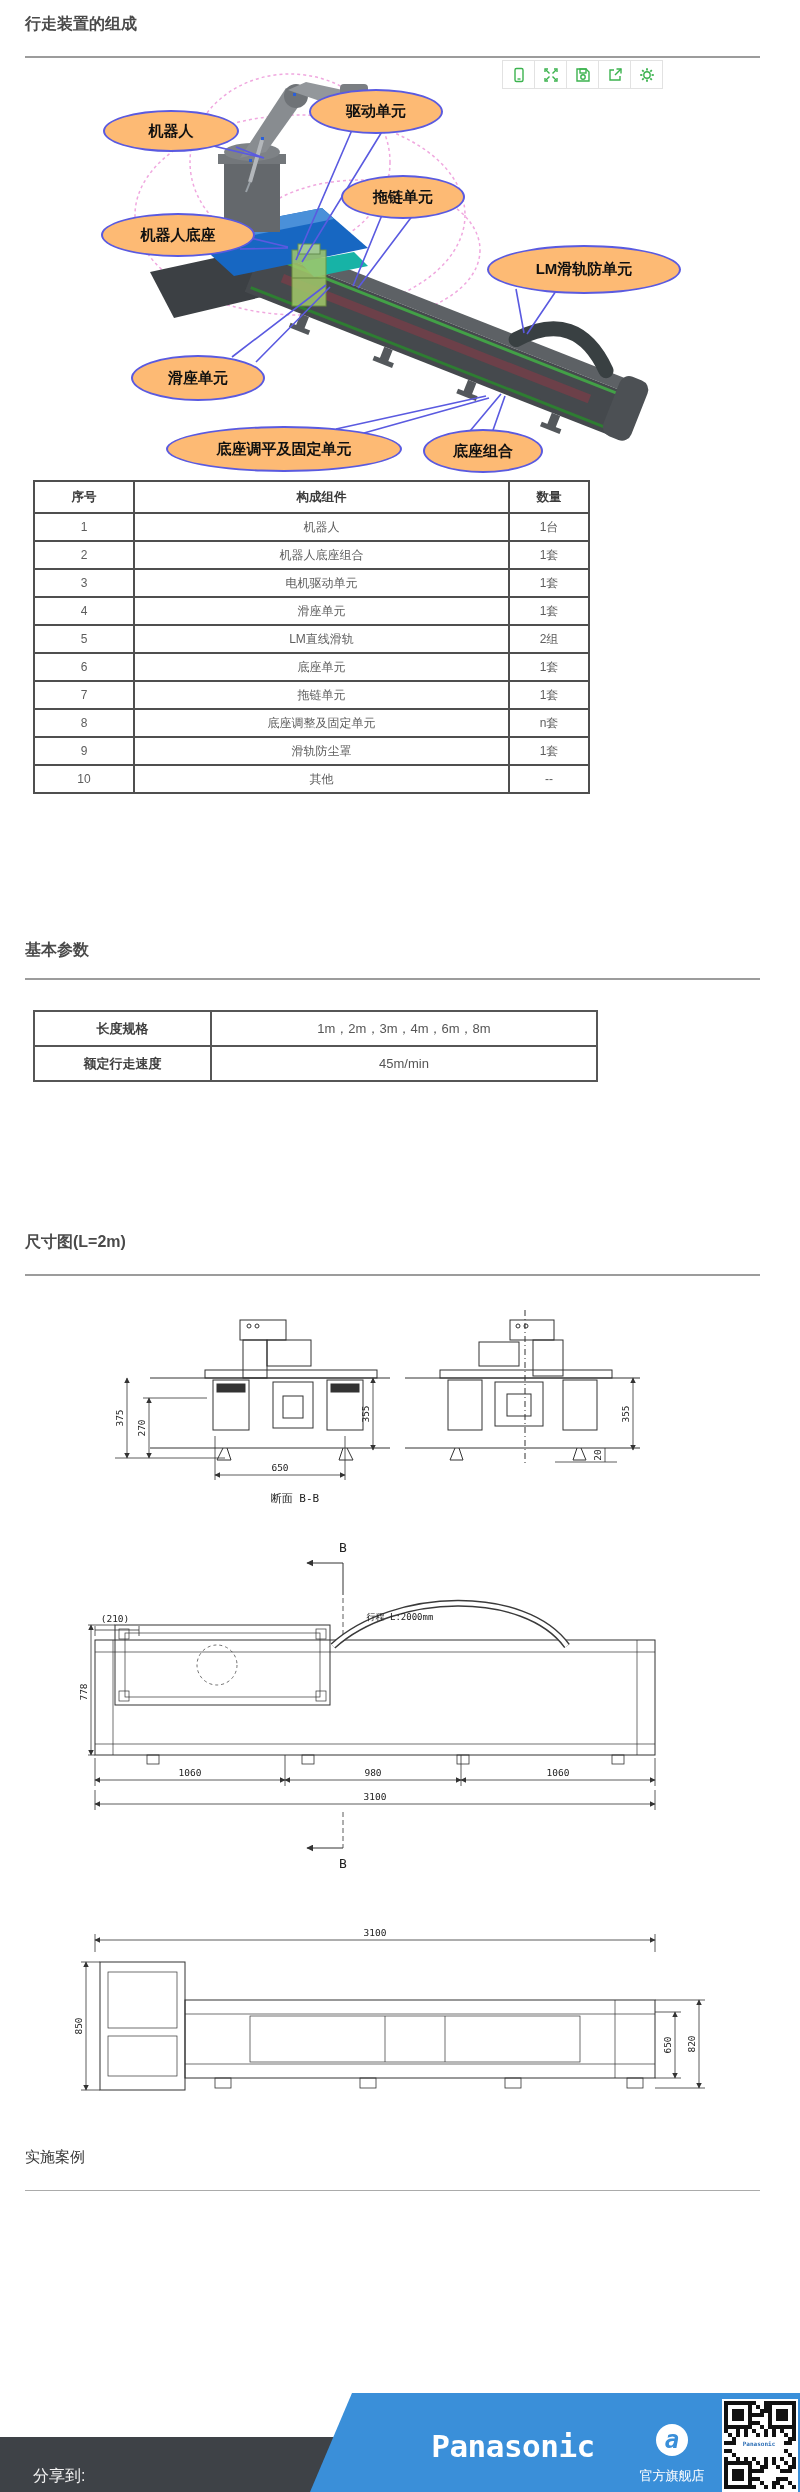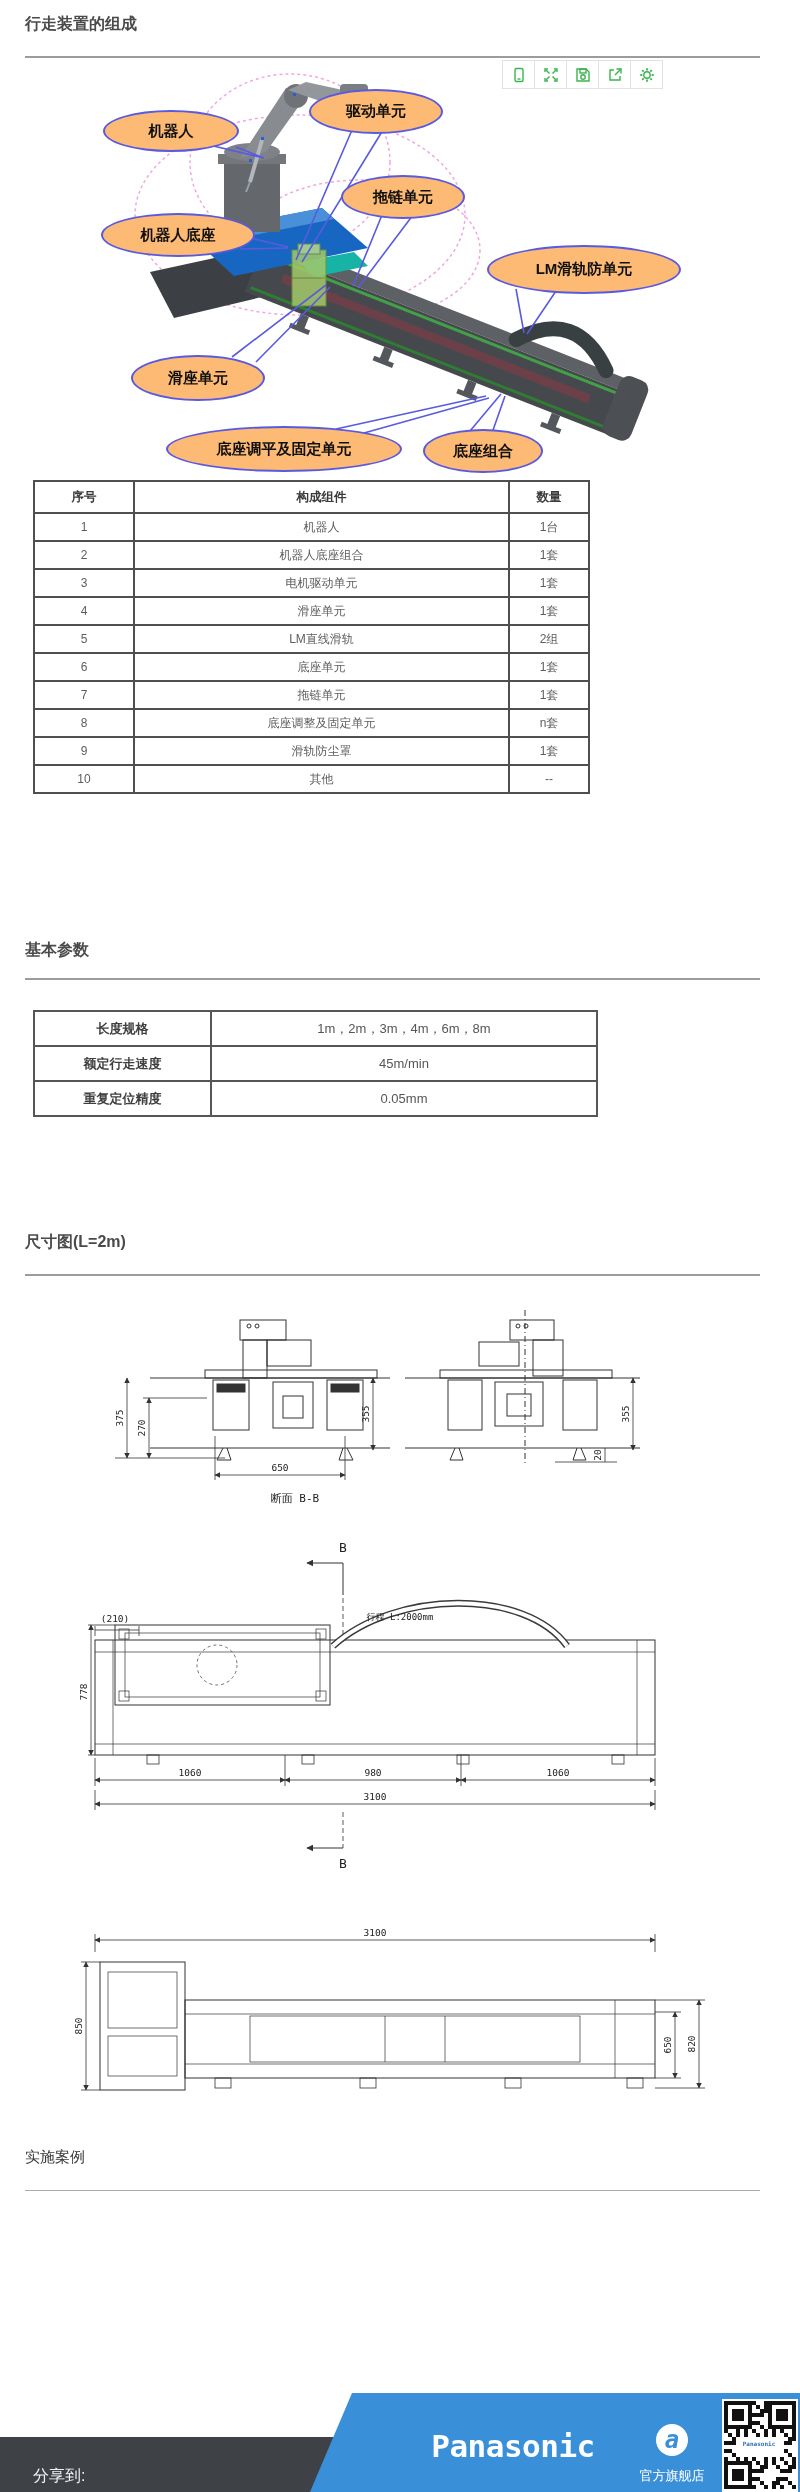--- a/index.html
+++ b/index.html
@@ -264,24 +264,20 @@
         <col style="width:386px">
       </colgroup>
     <tbody>
         <tr>
       <td class="lbl">长度规格</td>
       <td class="val">1m，2m，3m，4m，6m，8m</td>
     </tr>
     <tr>
       <td class="lbl">额定行走速度</td>
       <td class="val">45m/min</td>
-    </tr>
-    <tr>
-      <td class="lbl">重复定位精度</td>
-      <td class="val">0.05mm</td>
     </tr>
   </tbody>
     </table>
 
   <div class="sec-title" style="top:1232px;">尺寸图(L=2m)</div>
   <div class="sec-rule" style="top:1274px;"></div>
 
   <svg class="abs" style="left:55px;top:1300px;" width="700" height="830" viewBox="0 0 700 830">
     <defs>
       <marker id="arr" viewBox="0 0 10 10" refX="9" refY="5" markerWidth="7" markerHeight="7" orient="auto-start-reverse">

